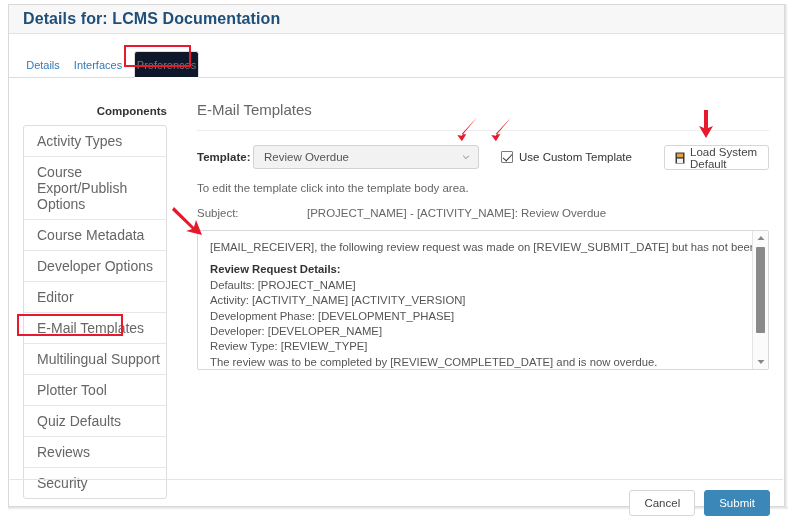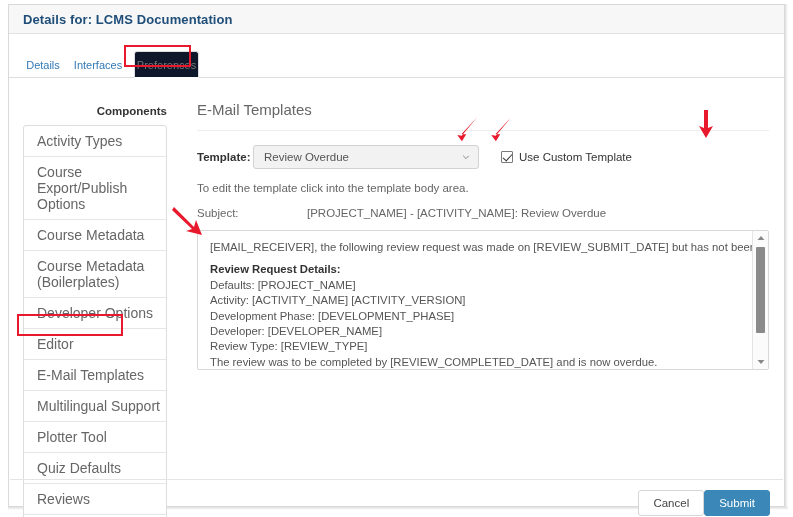--- a/index.html
+++ b/index.html
@@ -58,21 +58,21 @@
     width: 775px;
     height: 29px;
     box-sizing: border-box;
     background: #f7f7f7;
     border-bottom: 1px solid #e2e2e2;
     display: flex;
     align-items: center;
     padding-left: 14px;
   }
   .titlebar-text {
-    font-size: 13px;
+    font-size: 16px;
     font-weight: bold;
     color: #1f4e79;
     letter-spacing: 0.1px;
   }
 
   
   .tabs {
     position: absolute;
     left: 0;
     top: 29px;
@@ -335,21 +335,21 @@
     top: 474px;
     width: 773px;
     height: 1px;
     background: #e4e4e4;
   }
   .footer-btns {
     position: absolute;
     right: 14px;
     top: 485px;
     display: flex;
-    gap: 0;
+    gap: 9px;
   }
   .btn {
     height: 26px;
     box-sizing: border-box;
     border-radius: 3px;
     font-size: 11.5px;
     display: flex;
     align-items: center;
     justify-content: center;
     cursor: pointer;
@@ -397,21 +397,20 @@
       <div class="tab" id="tab1">Interfaces</div>
       <div class="tab active" id="tab2">Preferences</div>
     </div>
 
     <div class="sidebar">
       <div class="sidebar-title">Components</div>
       <div class="sidebar-list">
         <div class="sidebar-item">Activity Types</div>
         <div class="sidebar-item">Course Export/Publish Options</div>
         <div class="sidebar-item">Course Metadata</div>
-        <div class="sidebar-item">Course Metadata (Boilerplates)</div>
         <div class="sidebar-item">Developer Options</div>
         <div class="sidebar-item">Editor</div>
         <div class="sidebar-item">E-Mail Templates</div>
         <div class="sidebar-item">Multilingual Support</div>
         <div class="sidebar-item">Plotter Tool</div>
         <div class="sidebar-item">Quiz Defaults</div>
         <div class="sidebar-item">Reviews</div>
         <div class="sidebar-item">Security</div>
       </div>
     </div>
@@ -428,20 +427,28 @@
           <svg class="select-caret" viewBox="0 0 10 10">
             <path d="M1.5 3.5 L5 7 L8.5 3.5" fill="none" stroke="#777" stroke-width="1.1"></path>
           </svg>
         </div>
 
         <div class="chk-wrap">
           <span class="chk"></span>
           <span class="chk-label">Use Custom Template</span>
         </div>
 
+        <div class="btn-load">
+          <svg class="icon-file" viewBox="0 0 10 12">
+            <rect x="0.5" y="0.5" width="9" height="11" fill="#3b3b3b"></rect>
+            <rect x="2" y="1.6" width="6" height="3.6" fill="#e8a33d"></rect>
+            <rect x="2" y="6.6" width="6" height="4.4" fill="#f2f2f2"></rect>
+          </svg>
+          <span>Load System Default</span>
+        </div>
       </div>
 
       <div class="hint-text">To edit the template click into the template body area.</div>
 
       <div class="subject-row">
         <span class="subject-label">Subject:</span>
         <span class="subject-value">[PROJECT_NAME] - [ACTIVITY_NAME]: Review Overdue</span>
       </div>
 
       <div class="body-area">

